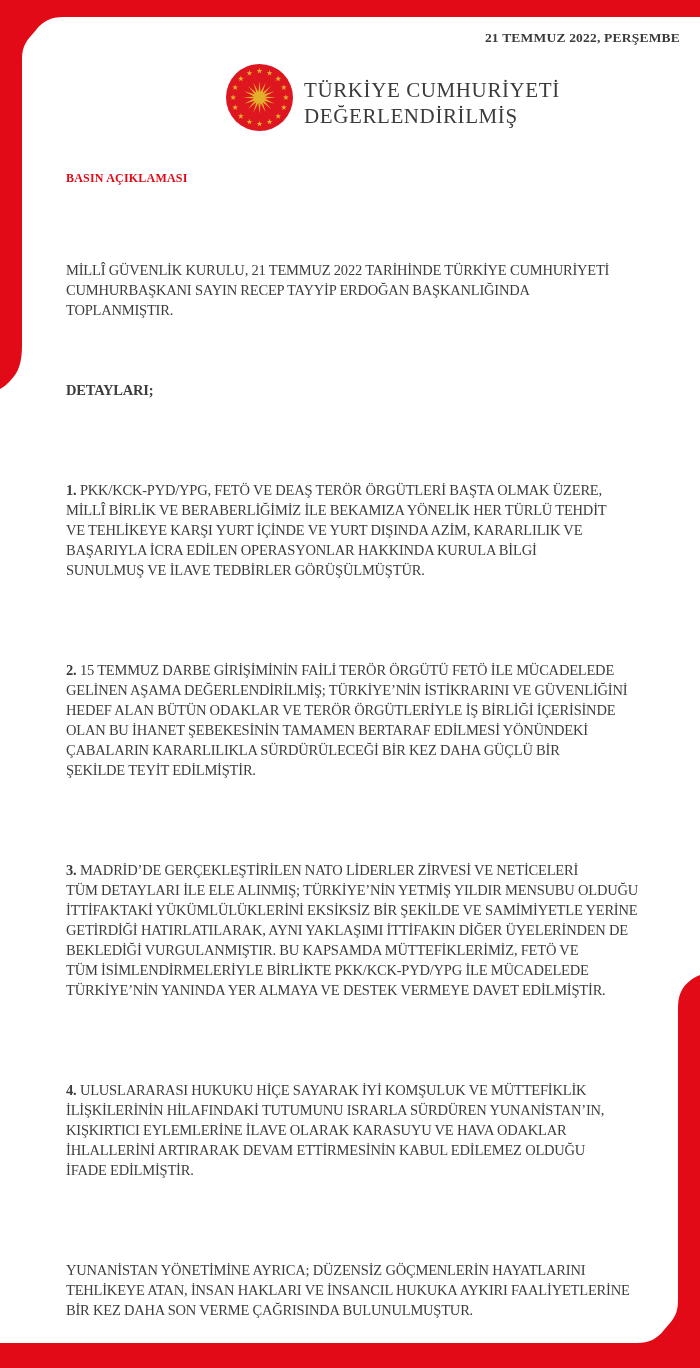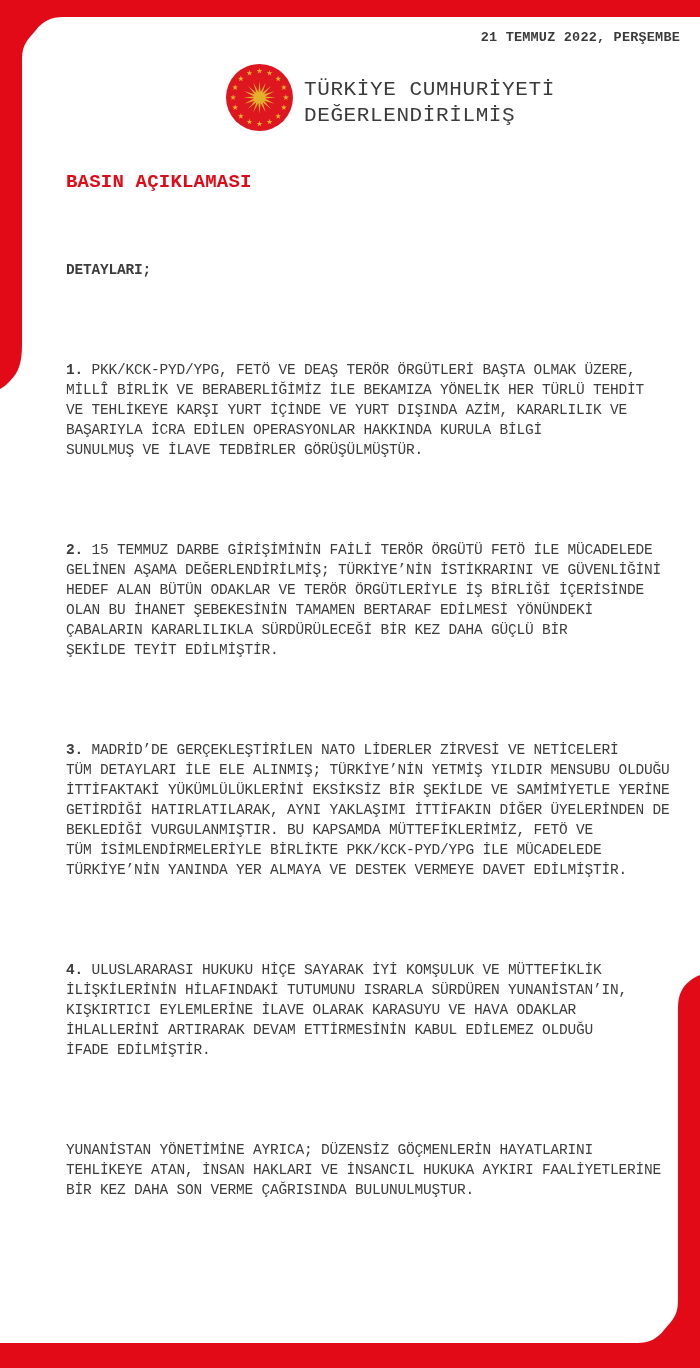--- a/index.html
+++ b/index.html
@@ -3,21 +3,21 @@
 <meta charset="utf-8">
 <style>
   html, body { margin: 0; padding: 0; }
   body { background: #ffffff; }
   .page {
     position: relative;
     width: 700px;
     height: 1368px;
     background: #ffffff;
     overflow: hidden;
-    font-family: Liberation Mono, monospace;
+    font-family: Liberation Serif, serif;
     font-stretch: condensed;
   }
   .frame {
     position: absolute;
     left: 0; top: 0;
     width: 700px; height: 1368px;
     pointer-events: none;
   }
   .date {
     position: absolute;
@@ -42,21 +42,21 @@
     font-size: 21px;
     line-height: 26px;
     letter-spacing: 0.6px;
     color: #3b3b3b;
     font-weight: 500;
   }
   .headline {
     position: absolute;
     left: 66px;
     top: 171px;
-    font-size: 19px;
+    font-size: 12px;
     font-weight: bold;
     letter-spacing: 0.2px;
   }
   .content {
     position: absolute;
     left: 66px;
     top: 220px;
     width: 590px;
     font-size: 14.5px;
     line-height: 20px;
@@ -105,20 +105,23 @@
   </svg>
 
   <div class="org">
     <div>TÜRKİYE CUMHURİYETİ</div>
     <div>DEĞERLENDİRİLMİŞ</div>
   </div>
 
   <div class="headline" style="color:#E30A17;">BASIN AÇIKLAMASI</div>
 
   <div class="content">
+    <p>MİLLÎ GÜVENLİK KURULU, 21 TEMMUZ 2022 TARİHİNDE TÜRKİYE CUMHURİYETİ
+CUMHURBAŞKANI SAYIN RECEP TAYYİP ERDOĞAN BAŞKANLIĞINDA
+TOPLANMIŞTIR.</p>
     <p class="heavy">DETAYLARI;</p>
 
     <p><b class="pnum">1. </b><span>PKK/KCK-PYD/YPG, FETÖ VE DEAŞ TERÖR ÖRGÜTLERİ BAŞTA OLMAK ÜZERE,
 MİLLÎ BİRLİK VE BERABERLİĞİMİZ İLE BEKAMIZA YÖNELİK HER TÜRLÜ TEHDİT
 VE TEHLİKEYE KARŞI YURT İÇİNDE VE YURT DIŞINDA AZİM, KARARLILIK VE
 BAŞARIYLA İCRA EDİLEN OPERASYONLAR HAKKINDA KURULA BİLGİ
 SUNULMUŞ VE İLAVE TEDBİRLER GÖRÜŞÜLMÜŞTÜR.</span></p>
 
     <p><b class="pnum">2. </b><span>15 TEMMUZ DARBE GİRİŞİMİNİN FAİLİ TERÖR ÖRGÜTÜ FETÖ İLE MÜCADELEDE
 GELİNEN AŞAMA DEĞERLENDİRİLMİŞ; TÜRKİYE’NİN İSTİKRARINI VE GÜVENLİĞİNİ

